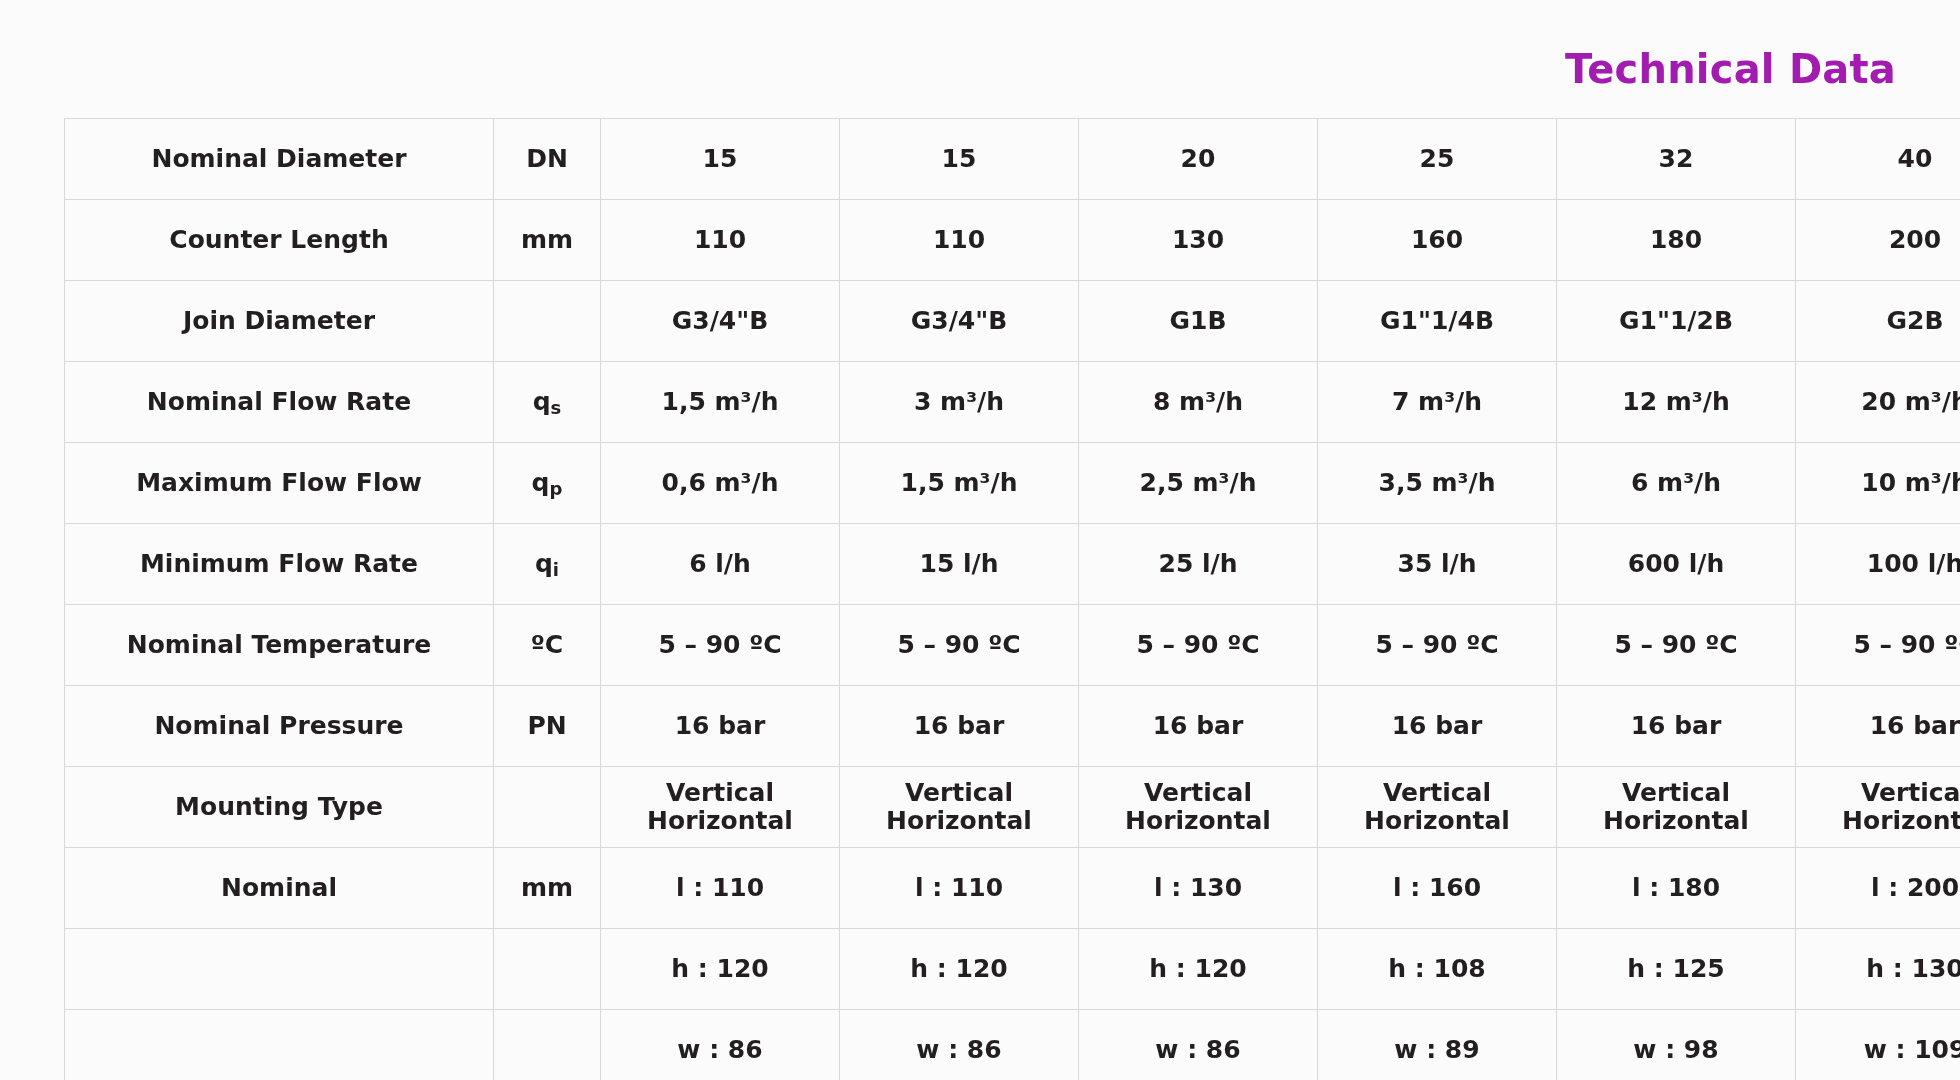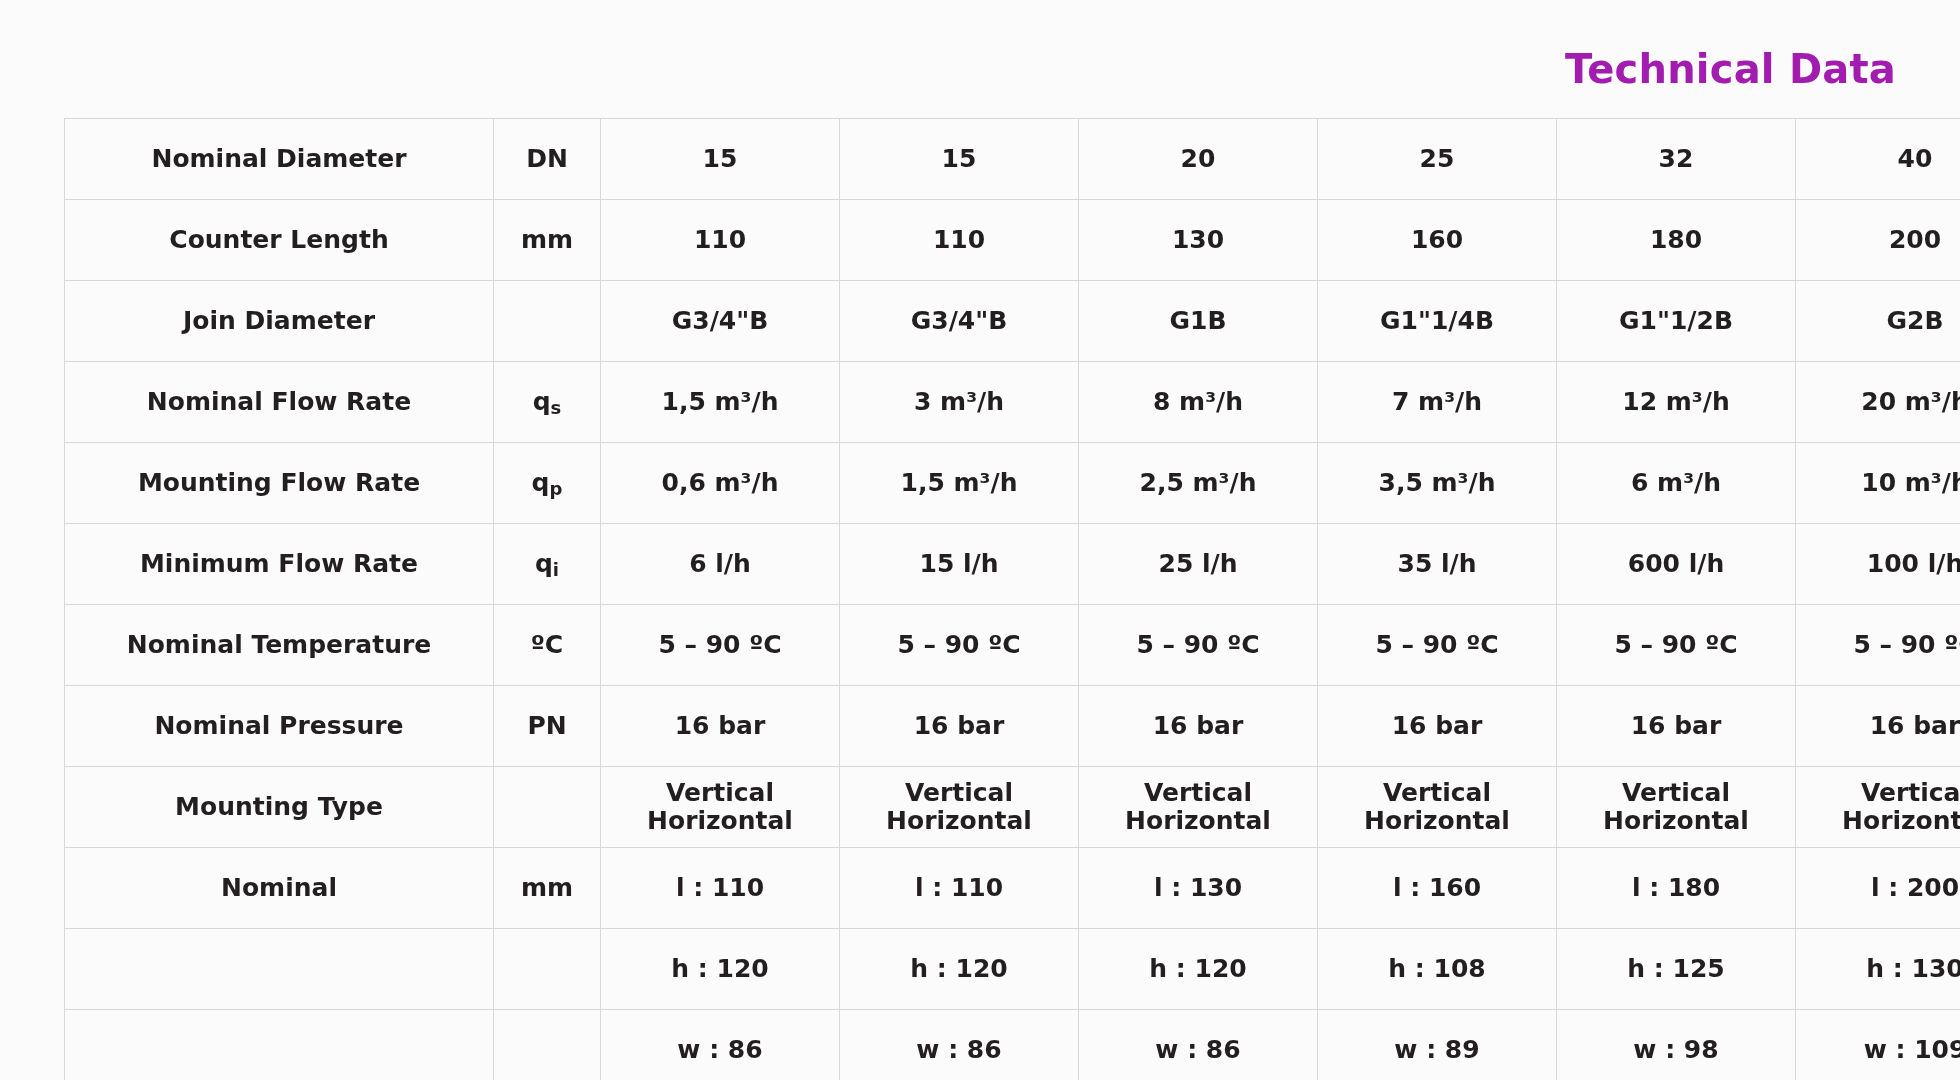--- a/index.html
+++ b/index.html
@@ -112,21 +112,21 @@
           <td class="label">Nominal Flow Rate</td>
           <td class="unit"><span>q</span><span class="sub">s</span></td>
           <td class="val">1,5 m³/h</td>
           <td class="val">3 m³/h</td>
           <td class="val">8 m³/h</td>
           <td class="val">7 m³/h</td>
           <td class="val">12 m³/h</td>
           <td class="val">20 m³/h</td>
         </tr>
         <tr>
-          <td class="label">Mounting Flow Rate</td>
+          <td class="label">Maximum Flow Flow</td>
           <td class="unit"><span>q</span><span class="sub">p</span></td>
           <td class="val">0,6 m³/h</td>
           <td class="val">1,5 m³/h</td>
           <td class="val">2,5 m³/h</td>
           <td class="val">3,5 m³/h</td>
           <td class="val">6 m³/h</td>
           <td class="val">10 m³/h</td>
         </tr>
         <tr>
           <td class="label">Minimum Flow Rate</td>

